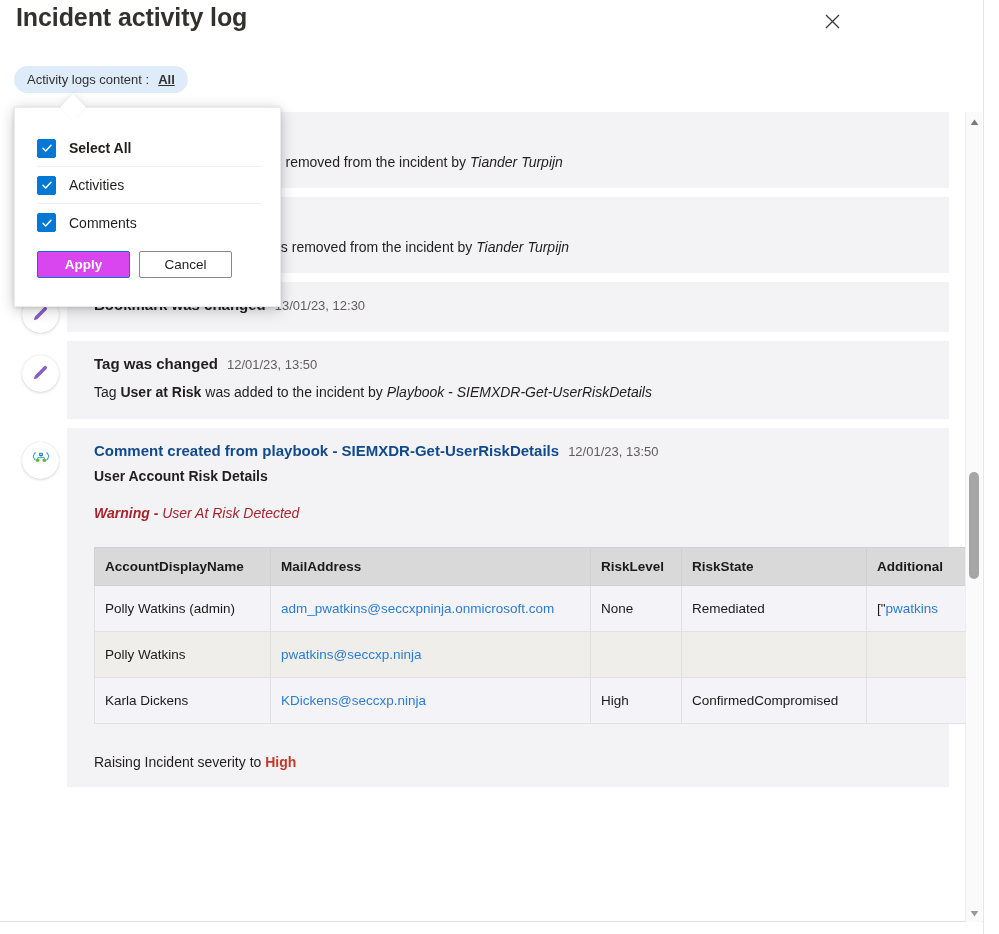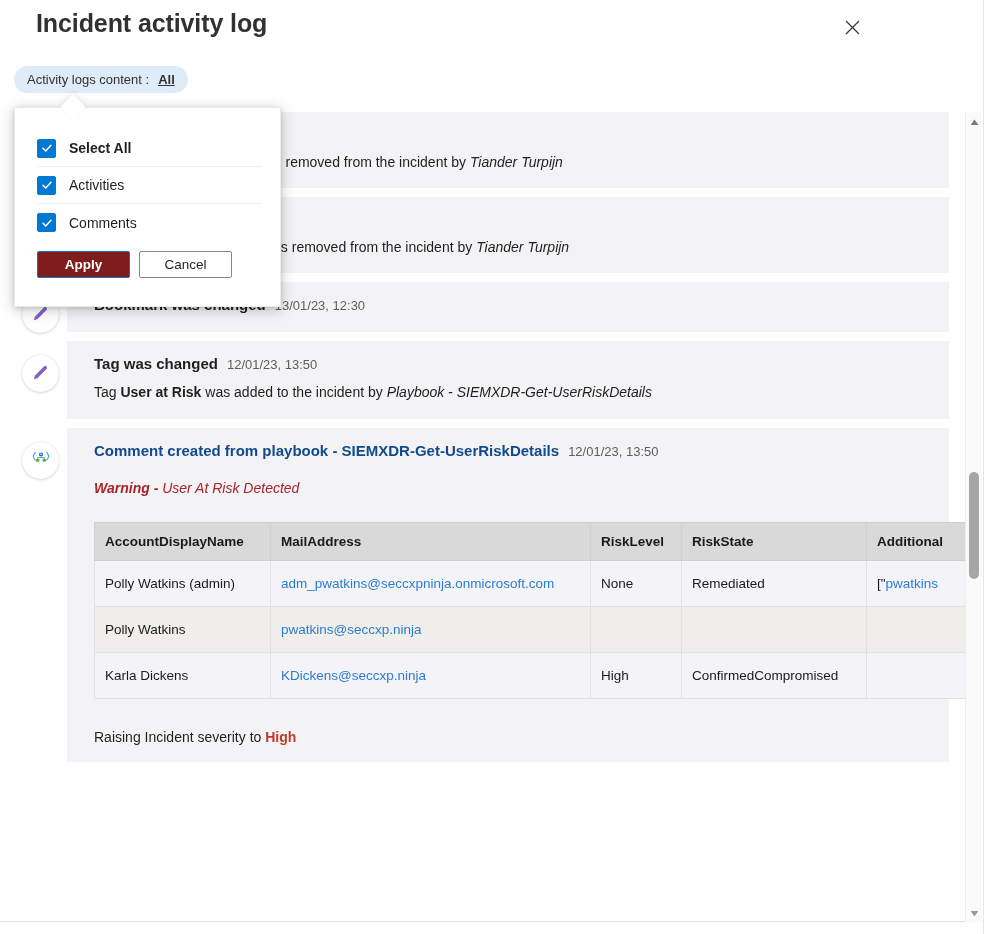--- a/index.html
+++ b/index.html
@@ -9,21 +9,21 @@
     overflow: hidden;
     background: #ffffff;
     font-family: "Liberation Sans", sans-serif;
     color: #201f1e;
   }
 
   #root { position: relative; width: 999px; height: 934px; background:#fff; }
 
   
   .panel-header {
-    position: absolute; left: 0; top: 6px; width: 883px; height: 52px; margin-left: 20px;
+    position: absolute; left: 0; top: 0; width: 883px; height: 52px;
   }
   .page-title {
     position: absolute; left: 16px; top: 3px;
     font-size: 25px; font-weight: 600; letter-spacing: -0.1px;
     color: #323130; white-space: nowrap;
   }
   .close-btn {
     position: absolute; right: 36px; top: 6px;
     width: 30px; height: 30px;
     display: flex; align-items: center; justify-content: center;
@@ -78,21 +78,21 @@
   .opt-label { margin-left: 13px; font-size: 14px; color: #201f1e; }
   .opt-label.bold { font-weight: 700; }
   .btn-row { display: flex; gap: 9px; margin-top: 10px; padding-left: 22px; }
   .btn {
     height: 27px; min-width: 93px;
     font-size: 13.5px; font-weight: 600;
     border-radius: 2px; cursor: pointer;
     display: flex; align-items: center; justify-content: center;
     padding: 0 10px;
   }
-  .btn-primary { background:#7f1d1d; color:#fff; border:1px solid #0078d4; }
+  .btn-primary { background:#d946ef; color:#fff; border:1px solid #0078d4; }
   .btn-default { background:#fff; color:#201f1e; border:1px solid #8a8886; font-weight:400; }
 
   
   .timeline {
     position: absolute; left: 0; top: 112px;
     width: 966px; height: 810px;
     overflow: hidden;
   }
   .entry { position: relative; margin-bottom: 9px; }
   .entry-icon {
@@ -298,20 +298,21 @@
           <path d="M12 7.6 V9.4 M8.4 11 V9.4 H15.6 V11" stroke="#2f9ad0" stroke-width="1" fill="none"></path>
           <rect x="6.6" y="11" width="3.6" height="2.9" rx="0.5" fill="#5bb12f"></rect>
           <rect x="13.8" y="11" width="3.6" height="2.9" rx="0.5" fill="#5bb12f"></rect>
         </svg>
       </div>
       <div class="entry-body">
         <div class="entry-title-line">
           <span class="entry-title link">Comment created from playbook - SIEMXDR-Get-UserRiskDetails</span>
           <span class="entry-time">12/01/23, 13:50</span>
         </div>
+        <div class="comment-sub">User Account Risk Details</div>
         <div class="comment-warn">
           <b>Warning -</b>
           <span>User At Risk Detected</span>
         </div>
 
         <div class="tbl-wrap">
           <table class="risk">
             <thead>
               <tr>
                 <th class="col-a">AccountDisplayName</th>

